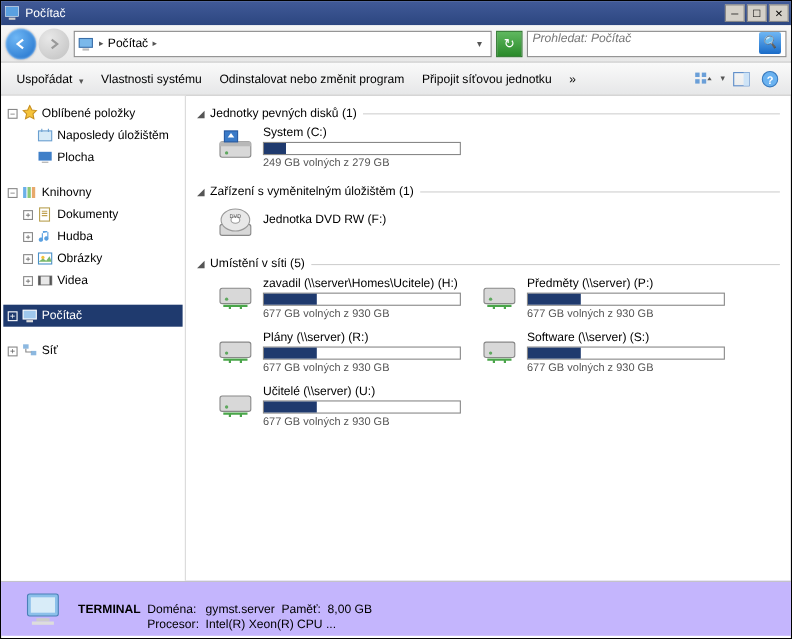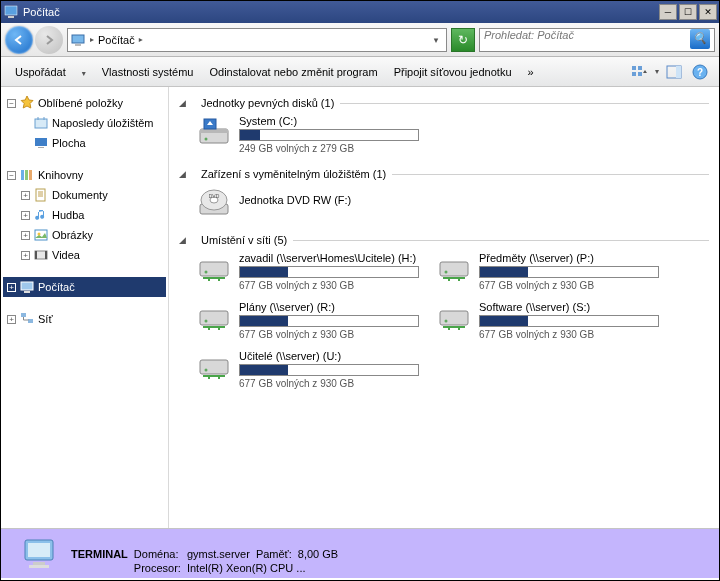--- a/index.html
+++ b/index.html
@@ -13,34 +13,34 @@
 .navback, .navfwd { width: 28px; height: 28px; border-radius: 14px; display: flex; align-items: center; justify-content: center; }
 .navback { background: radial-gradient(circle at 35% 30%, #6fb7f5, #1a6cc8); box-shadow: inset 0 0 2px #fff, 0 0 2px rgba(0,0,0,.3); }
 .navfwd { background: radial-gradient(circle at 35% 30%, #e8e8e8, #c0c0c0); margin-left: 2px; }
 .addrwrap { flex: 1; height: 24px; background: #fff; border: 1px solid #8a8a8a; display: flex; align-items: center; padding: 0 2px; gap: 4px; }
 .addrwrap .crumb { font-size: 11px; display: flex; align-items: center; gap: 3px; }
 .addrwrap .dropdown { margin-left: auto; width: 16px; text-align: center; font-size: 9px; color: #555; }
 .refresh { width: 24px; height: 24px; background: linear-gradient(#5fb85f,#2a8a2a); border: 1px solid #2a752a; display: flex; align-items: center; justify-content: center; color: #fff; font-size: 12px; }
 .searchwrap { width: 236px; height: 24px; background: #fff; border: 1px solid #8a8a8a; display: flex; padding: 0 4px; font-size: 11px; color: #777; font-style: italic; }
 .searchwrap .sicon { margin-left: auto; width: 20px; height: 20px; background: linear-gradient(#6fb7f5,#1a6cc8); border-radius: 2px; display: flex; align-items: center; justify-content: center; color: #fff; font-size: 11px; }
 .toolbar { height: 30px; background: linear-gradient(#fafafa,#e6e7e8); border-bottom: 1px solid #c4c4c4; display: flex; align-items: center; padding: 0 8px; font-size: 11px; gap: 4px; }
-.toolbar .titem { padding: 3px 6px; display: flex; align-items: flex-end; gap: 16px; cursor: default; }
+.toolbar .titem { padding: 3px 6px; display: flex; align-items: flex-end; gap: 6px; cursor: default; }
 .toolbar .tspacer { flex: 1; }
 .toolbar .iconbtn { width: 22px; height: 22px; display: flex; align-items: center; justify-content: center; border: 1px solid transparent; }
 .main { display: flex; height: 441px; }
 .sidebar { width: 168px; border-right: 1px solid #d9d9d9; padding: 6px 2px; font-size: 11px; overflow: hidden; background: #fff; }
 .tree-item { display: flex; align-items: center; padding: 2px 2px 2px 4px; gap: 3px; white-space: nowrap; cursor: default; }
 .tree-item.sub { padding-left: 30px; }
 .tree-item.sub2 { padding-left: 18px; }
 .tree-item.selected { background: #1f3a6e; color: #fff; }
 .expander { width: 9px; height: 9px; border: 1px solid #888; font-size: 8px; line-height: 7px; text-align: center; color: #555; background: #fff; }
 .content { flex: 1; padding: 6px 10px; font-size: 11px; overflow: auto; }
 .group-header { display: flex; align-items: center; margin: 4px 0 6px 0; }
 .group-header .arrow { width: 10px; font-size: 9px; color: #555; }
-.group-header .ghtitle { margin: 0 6px 0 12px; }
+.group-header .ghtitle { margin: 0 6px 0 2px; }
 .group-header .ghline { flex: 1; height: 1px; background: #d0d0d0; }
 .drive-row { display: flex; flex-wrap: wrap; gap: 0 10px; margin-left: 18px; }
 .drive { display: flex; gap: 8px; width: 230px; margin-bottom: 10px; }
 .drive-icon { width: 34px; height: 34px; flex-shrink: 0; display: flex; align-items: center; justify-content: center; }
 .drive-info { flex: 1; }
 .drive-name { margin-bottom: 2px; }
 .progress { width: 180px; height: 12px; border: 1px solid #888; background: #fff; margin-bottom: 2px; }
 .progress .fill { height: 100%; background: #1f3a6e; }
 .drive-free { color: #555; font-size: 10px; }
 .statusbar { height: 50px; border-top: 1px solid #c4c4c4; background: #c4b5fd; display: flex; align-items: flex-end; padding: 4px 20px; font-size: 11px; gap: 10px; }

